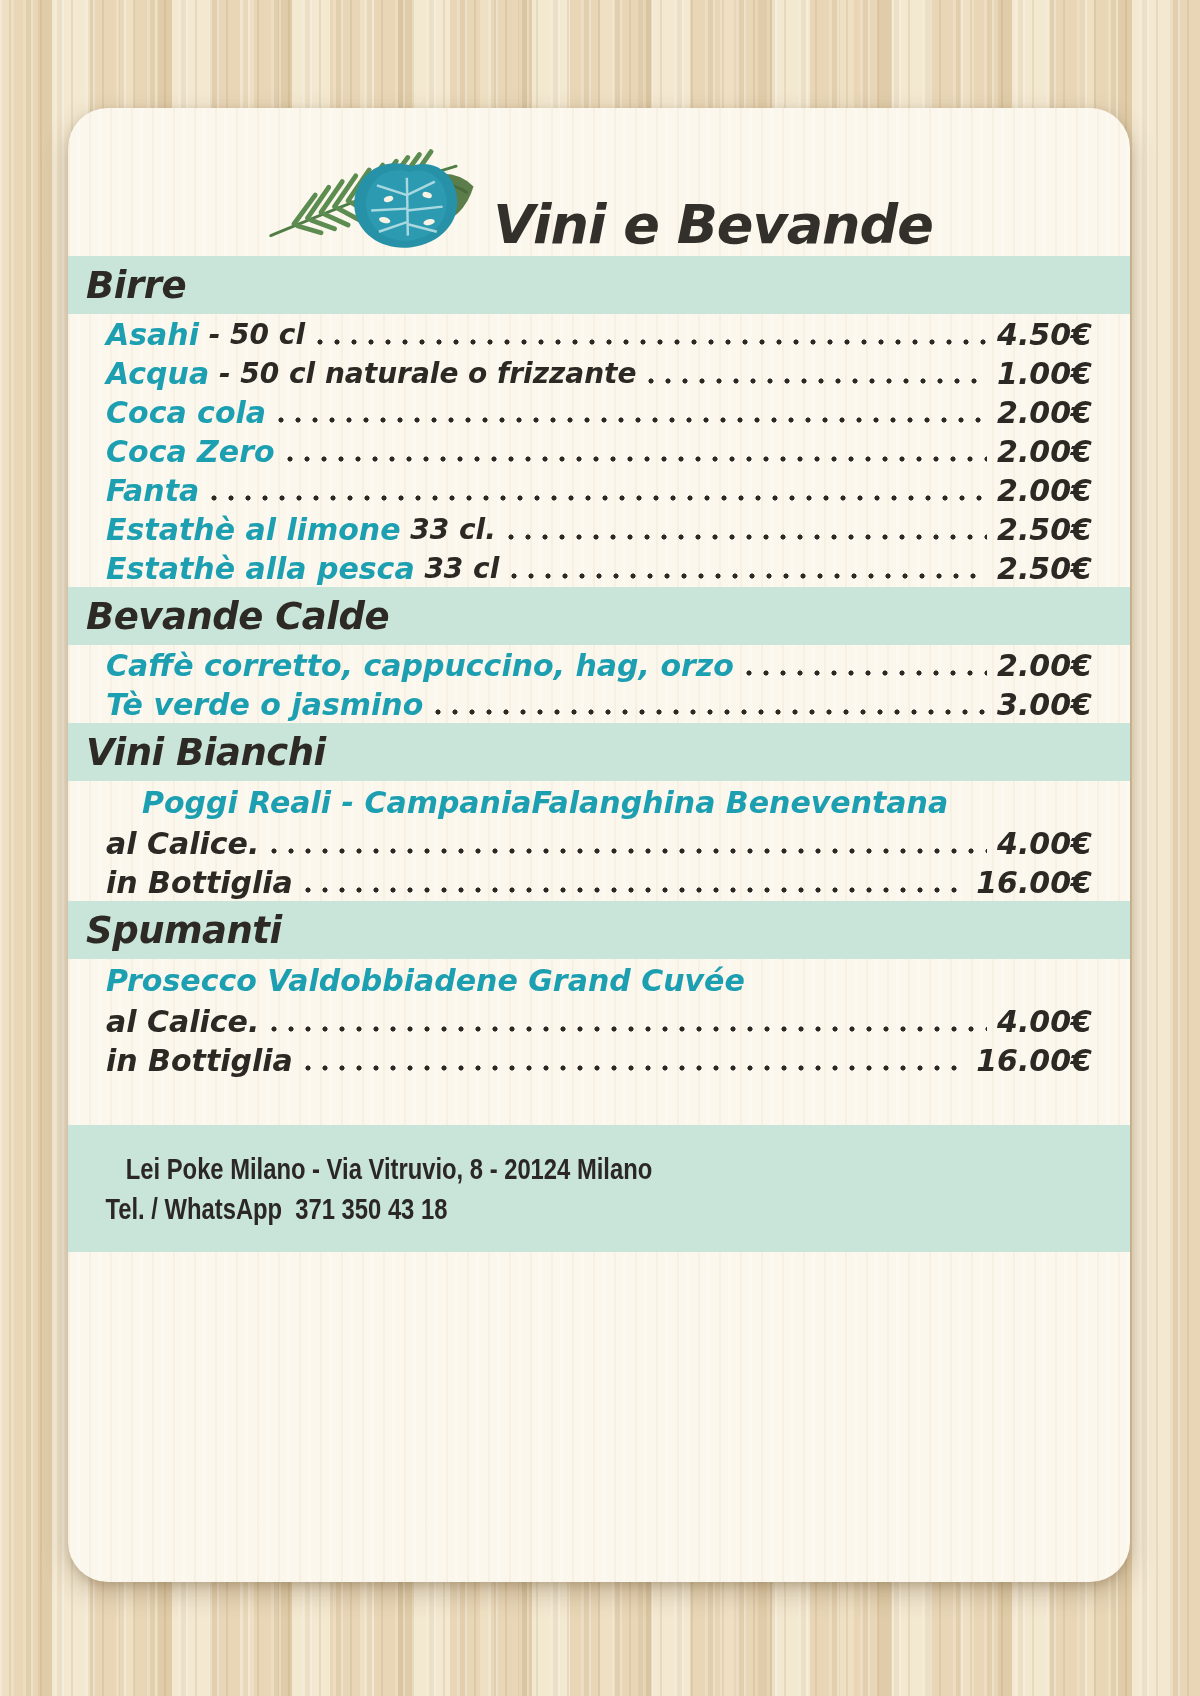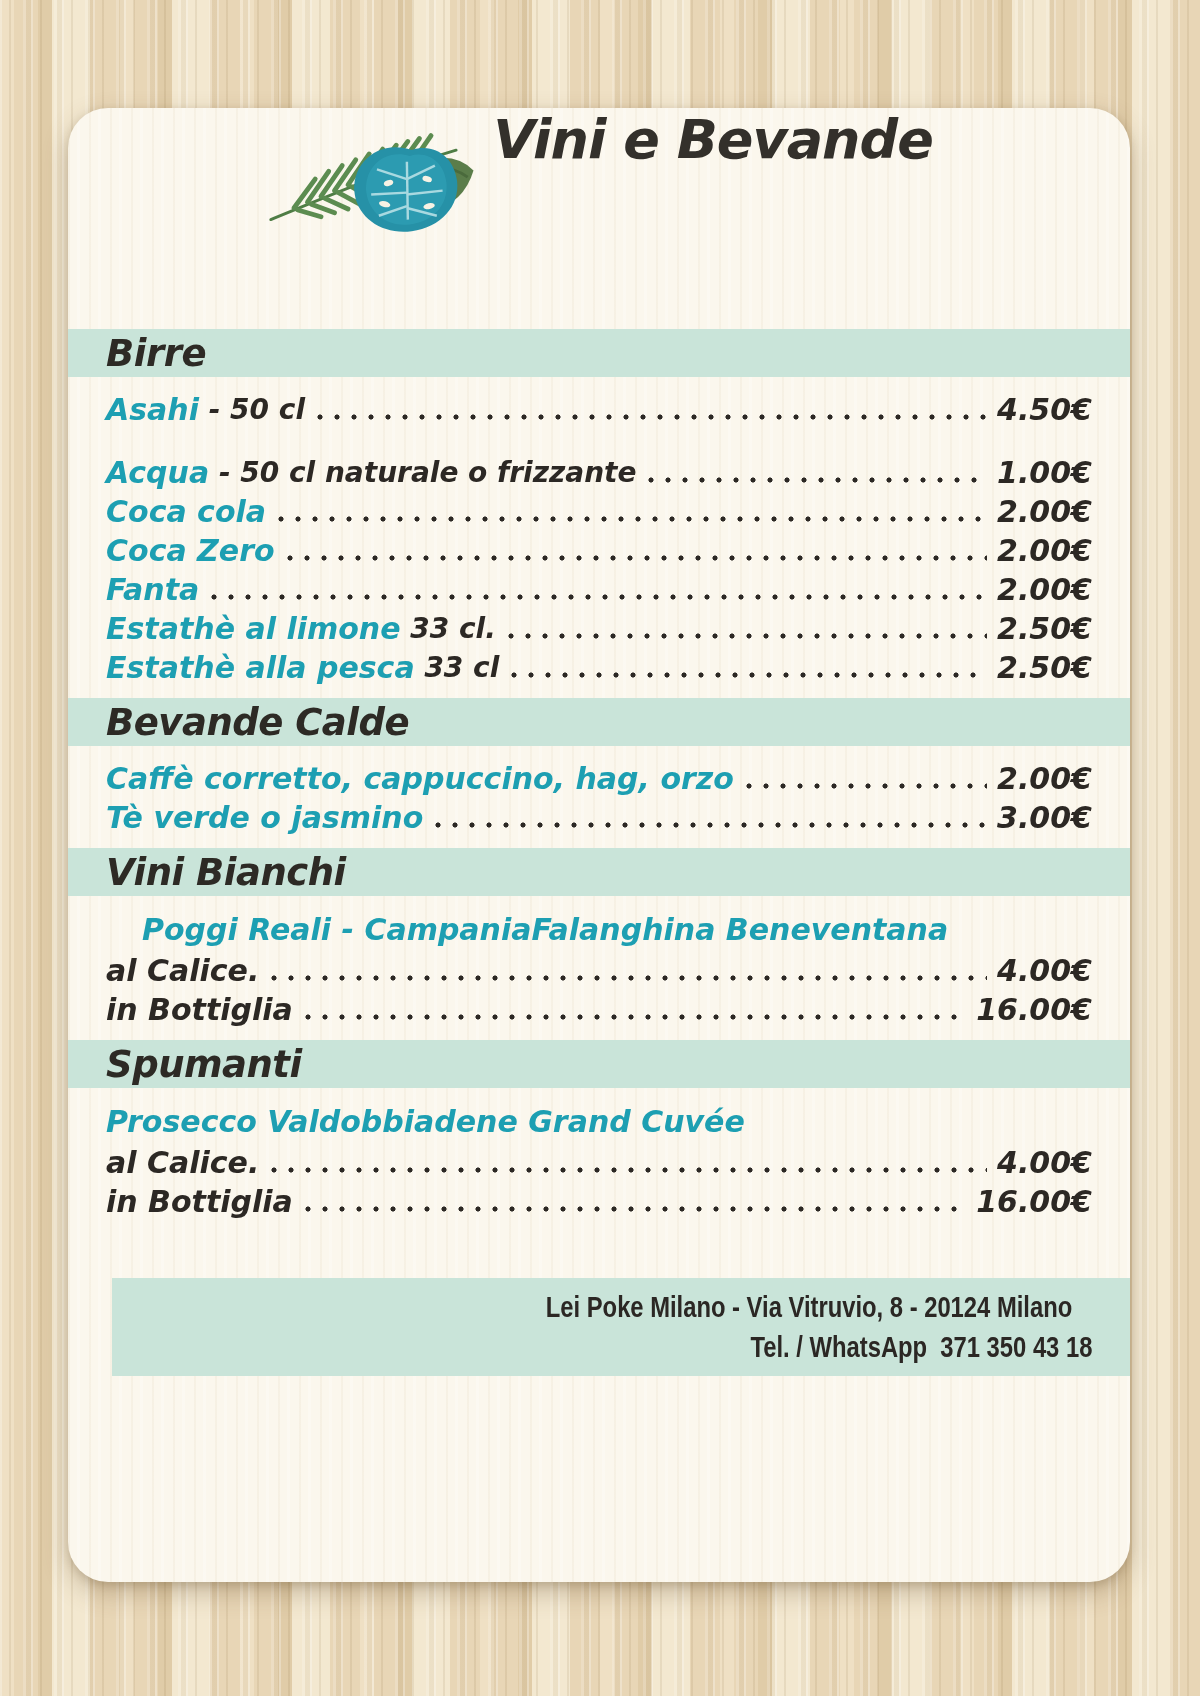--- a/index.html
+++ b/index.html
@@ -27,54 +27,54 @@
     position:absolute; left:68px; top:108px; width:1062px; height:1474px;
     background-color:var(--card);
     background-image:repeating-linear-gradient(90deg,
       rgba(205,185,145,0.10) 0 2px, rgba(0,0,0,0) 2px 9px,
       rgba(255,255,255,0.25) 9px 12px, rgba(0,0,0,0) 12px 21px);
     border-radius:40px;
     box-shadow:0 10px 26px rgba(95,70,35,0.30), 0 3px 8px rgba(95,70,35,0.18);
     overflow:hidden;
   }
   .header{
-    height:221px; display:flex; align-items:flex-start; justify-content:center;
+    height:148px; display:flex; align-items:flex-end; justify-content:center;
   }
   .leaves{flex:0 0 auto; margin-right:6px; margin-top:14px;}
   .title{
     font-size:54px; font-weight:bold; font-style:italic;
     color:#33302b; letter-spacing:-1px; white-space:nowrap;
   }
   .band{
-    height:48px; background:var(--mint);
-    display:flex; align-items:center; padding:0 38px;
+    height:58px; background:var(--mint);
+    display:flex; align-items:center; padding:0 18px;
   }
   .band .sec-title{
     font-size:37px; font-weight:bold; font-style:italic;
     color:#2d2a25; letter-spacing:-0.5px;
   }
-  .items{padding:12px 38px;}
+  .items{padding:0 38px;}
   .row{
     display:flex; align-items:flex-end;
     height:39px; line-height:37px; white-space:nowrap;
   }
   .nm{font-size:30px; font-weight:bold; font-style:italic; color:var(--teal);}
   .sfx{font-size:28px; font-weight:bold; font-style:italic; color:var(--ink); white-space:pre;}
   .lbl{font-size:30px; font-weight:bold; font-style:italic; color:var(--ink);margin-top:40px;}
   .leader{
     flex:1 1 auto; height:6px; margin:0 10px 8px 12px;
     background-image:radial-gradient(circle at 3px 3px, var(--ink) 2.2px, rgba(0,0,0,0) 2.9px);
     background-size:17px 6px; background-repeat:repeat-x; background-position:left bottom;
   }
   .pr{font-size:30px; font-weight:bold; color:var(--ink); font-style:italic;}
   .wine-line{display:flex; align-items:flex-end; height:42px; line-height:40px; white-space:nowrap;}
   .wine-detail{margin-left:36px;}
   .footer-band{
-    margin-top:46px; height:98px; background:var(--mint);
-    display:flex; flex-direction:column; align-items:flex-end; justify-content:center;margin-left:44px;
+    margin-top:46px; height:127px; background:var(--mint);
+    display:flex; flex-direction:column; align-items:flex-start; justify-content:center;
   }
   .footer-line{
     font-family:"Liberation Sans",sans-serif; font-weight:bold;
     font-size:29px; line-height:40px; color:#2b2724;
     transform:scaleX(0.82); transform-origin:center; white-space:pre;
   }
 </style>
 </head>
 <body>
 

